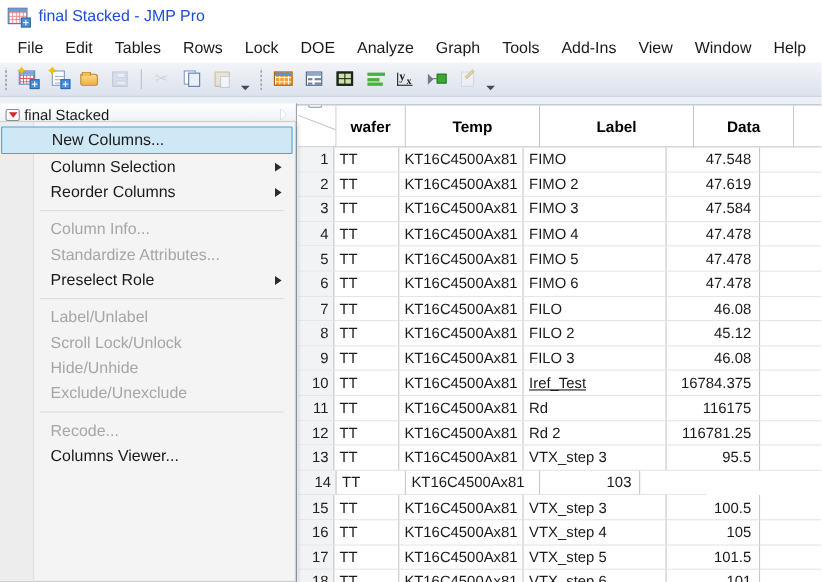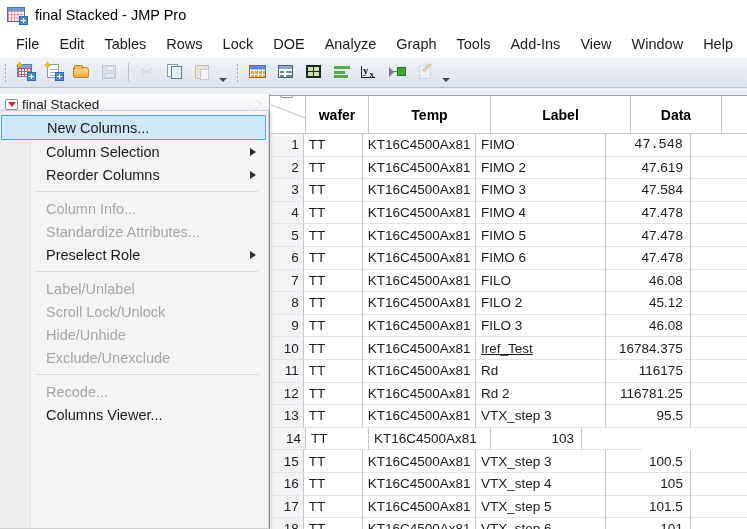--- a/index.html
+++ b/index.html
@@ -38,21 +38,21 @@
     position: absolute; right: -1px; bottom: -1px;
     width: 9px; height: 9px; background: #4a90d9;
     border: 1px solid #2f6aa8;
   }
   .title-icon .plus::before, .title-icon .plus::after {
     content: ""; position: absolute; background: #fff;
   }
   .title-icon .plus::before { left: 3px; top: 1px; width: 1px; height: 5px; }
   .title-icon .plus::after { left: 1px; top: 3px; width: 5px; height: 1px; }
   .title-text {
-    font-size: 14.5px; color: #000000; white-space: nowrap;
+    font-size: 14.5px; color: #1d4ed8; white-space: nowrap;
   }
 
   
   .menubar {
     position: absolute; left: 0; top: 30px; width: 747px; height: 27px;
     background: #ffffff;
     display: flex; align-items: center;
     padding-left: 6px;
   }
   .menubar .mi {
@@ -458,21 +458,21 @@
       <div class="hcell" style="width:91px">Data</div>
       <div class="hcell" style="width:60px;border-right:none"></div>
     </div>
 
     <div class="grid-body" id="grid-body">
         <div class="trow">
           <div class="rnum">1</div>
           <div class="cell" style="width: 63px;">TT</div>
           <div class="cell" style="width: 122px;">KT16C4500Ax81</div>
           <div class="cell" style="width: 140px;">FIMO</div>
-          <div class="cell num" style="width: 91px; font-family: Liberation Mono, monospace;">47.548</div>
+          <div class="cell num" style="width: 91px;">47.548</div>
           <div class="cell" style="width: 60px; border-right: none;"></div>
         </div>
         <div class="trow">
           <div class="rnum">2</div>
           <div class="cell" style="width: 63px;">TT</div>
           <div class="cell" style="width: 122px;">KT16C4500Ax81</div>
           <div class="cell" style="width: 140px;">FIMO 2</div>
           <div class="cell num" style="width: 91px;">47.619</div>
           <div class="cell" style="width: 60px; border-right: none;"></div>
         </div>

